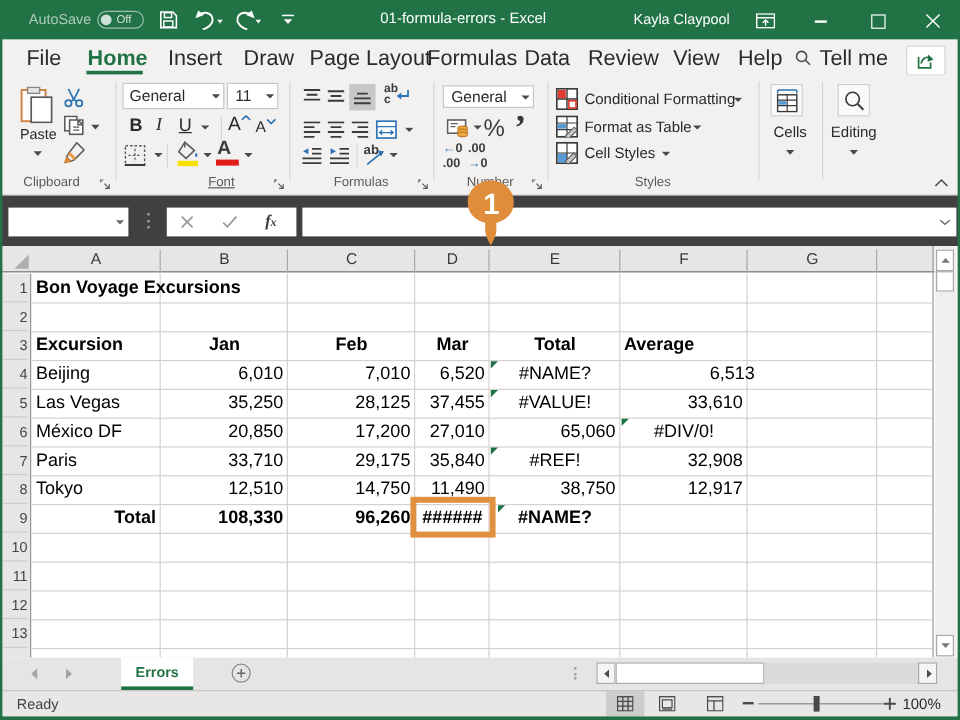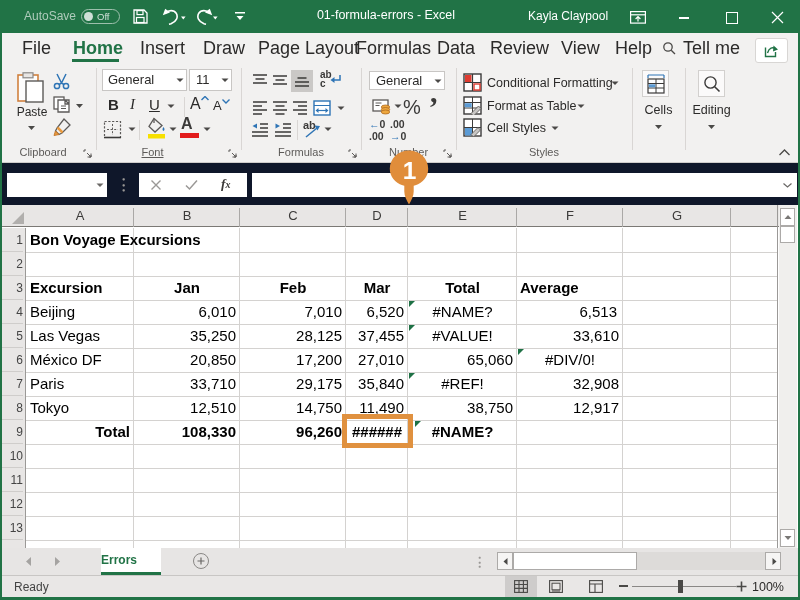--- a/index.html
+++ b/index.html
@@ -1,21 +1,21 @@
 <!DOCTYPE html>
 <html><head><meta charset="utf-8">
 <style>
 html,body{margin:0;padding:0;}
 #app{position:relative;width:800px;height:600px;overflow:hidden;background:#fff;
  font-family:"Liberation Sans",sans-serif;-webkit-font-smoothing:antialiased;}
 .abs{position:absolute;}
 #titlebar{left:0;top:0;width:800px;height:33px;background:#217346;color:#fff;}
 #tabrow{left:0;top:33px;width:800px;height:30px;background:#f2f1f0;}
 #ribbon{left:0;top:63px;width:800px;height:99px;background:#f2f1f0;border-bottom:1px solid #cfcdcb;}
-#fbar{left:0;top:163px;width:800px;height:42px;background:#0f172a;}
+#fbar{left:0;top:163px;width:800px;height:42px;background:#404040;}
 .tab{position:absolute;top:0;height:30px;display:flex;align-items:center;font-size:18px;color:#2b2a29;}
 .gsep{position:absolute;top:5px;height:82px;width:1px;background:#d9d6d4;}
 .glabel{position:absolute;top:83px;height:14px;font-size:11px;color:#5c5a58;text-align:center;}
 .vline{position:absolute;width:1px;background:#a9a7a5;}
 .hline{position:absolute;height:1px;background:#d4d2d0;}
 .cell{position:absolute;font-size:15px;color:#000;white-space:nowrap;line-height:24px;height:24px;}
 .num{text-align:right;}
 .bold{font-weight:bold;}
 .tri{position:absolute;width:0;height:0;border-style:solid;border-width:6px 6px 0 0;border-color:#1e7145 transparent transparent transparent;}
 .colhdr{position:absolute;top:0;height:22px;line-height:22px;text-align:center;font-size:13px;color:#3b3a39;}
@@ -88,21 +88,21 @@
     </div>
   </div>
   <div id="ribbon" class="abs">
     <div class="gsep" style="left:96px;"></div>
     <div class="gsep" style="left:241px;"></div>
     <div class="gsep" style="left:361px;"></div>
     <div class="gsep" style="left:456px;"></div>
     <div class="gsep" style="left:632px;"></div>
     <div class="gsep" style="left:685px;"></div>
     <div class="glabel" style="left:0px;width:86px;">Clipboard</div>
-    <div class="glabel" style="left:80px;width:145px;text-decoration:underline;">Font</div>
+    <div class="glabel" style="left:112px;width:145px;text-decoration:underline;">Font</div>
     <div class="glabel" style="left:241px;width:120px;">Formulas</div>
     <div class="glabel" style="left:361px;width:95px;">Number</div>
     <div class="glabel" style="left:456px;width:176px;">Styles</div>
 
     <svg class="abs" style="left:83px;top:86px;" width="10" height="10" viewBox="0 0 10 10">
         <path d="M1 3 L1 1 L3 1 M8 6 L8 8 L6 8 M4 4 L8 8 M8 4.5 L8 8 L4.5 8" fill="none" stroke="#5c5a58" stroke-width="1"></path>
       </svg>
     <svg class="abs" style="left:228px;top:86px;" width="10" height="10" viewBox="0 0 10 10">
         <path d="M1 3 L1 1 L3 1 M8 6 L8 8 L6 8 M4 4 L8 8 M8 4.5 L8 8 L4.5 8" fill="none" stroke="#5c5a58" stroke-width="1"></path>
       </svg>
@@ -412,21 +412,21 @@
     <div class="cell bold" style="left:134px;top:71px;width:106px;text-align:center;">Jan</div>
     <div class="cell bold" style="left:240px;top:71px;width:106px;text-align:center;">Feb</div>
     <div class="cell bold" style="left:346px;top:71px;width:62px;text-align:center;">Mar</div>
     <div class="cell bold" style="left:408px;top:71px;width:109px;text-align:center;">Total</div>
     <div class="cell bold" style="left:520px;top:71px;">Average</div>
     <div class="cell" style="left:30px;top:95px;">Beijing</div>
     <div class="cell num" style="left:134px;top:95px;width:102px;">6,010</div>
     <div class="cell num" style="left:240px;top:95px;width:102px;">7,010</div>
     <div class="cell num" style="left:346px;top:95px;width:58px;">6,520</div>
     <div class="cell" style="left:408px;top:95px;width:109px;text-align:center;">#NAME?</div>
-    <div class="cell num" style="left:515px;top:95px;width:102px;">6,513</div>
+    <div class="cell num" style="left:527px;top:95px;width:102px;">6,513</div>
     <div class="cell" style="left:30px;top:119px;">Las Vegas</div>
     <div class="cell num" style="left:134px;top:119px;width:102px;">35,250</div>
     <div class="cell num" style="left:240px;top:119px;width:102px;">28,125</div>
     <div class="cell num" style="left:346px;top:119px;width:58px;">37,455</div>
     <div class="cell" style="left:408px;top:119px;width:109px;text-align:center;">#VALUE!</div>
     <div class="cell num" style="left:517px;top:119px;width:102px;">33,610</div>
     <div class="cell" style="left:30px;top:143px;">México DF</div>
     <div class="cell num" style="left:134px;top:143px;width:102px;">20,850</div>
     <div class="cell num" style="left:240px;top:143px;width:102px;">17,200</div>
     <div class="cell num" style="left:346px;top:143px;width:58px;">27,010</div>
@@ -472,21 +472,21 @@
       </div>
     </div>
   </div>
   <div id="tabbar" class="abs" style="left:0;top:548px;width:800px;height:27px;background:#e7e5e4;">
     <svg class="abs" style="left:24px;top:8px;" width="9" height="11" viewBox="0 0 9 11">
         <path d="M7 1 L2 5.5 L7 10 z" fill="#a5a3a1"></path>
       </svg>
     <svg class="abs" style="left:53px;top:8px;" width="9" height="11" viewBox="0 0 9 11">
         <path d="M2 1 L7 5.5 L2 10 z" fill="#a5a3a1"></path>
       </svg>
-    <div class="abs" style="left:101px;top:0;width:60px;height:24px;background:#fff;border-bottom:3px solid #217346;box-sizing:content-box;font-size:12px;font-weight:bold;color:#217346;line-height:24px;">Errors</div>
+    <div class="abs" style="left:101px;top:0;width:60px;height:24px;background:#fff;border-bottom:3px solid #217346;box-sizing:content-box;text-align:center;font-size:12px;font-weight:bold;color:#217346;line-height:24px;">Errors</div>
     <div class="abs" style="left:193px;top:5px;width:16px;height:16px;border:1px solid #8a8886;border-radius:50%;box-sizing:border-box;">
       <svg class="abs" style="left:3px;top:3px;" width="8" height="8" viewBox="0 0 8 8">
           <path d="M4 0.5 V7.5 M0.5 4 H7.5" stroke="#6a6866" stroke-width="1.2"></path>
         </svg>
     </div>
     <div class="abs" style="left:478px;top:7px;width:3px;height:12px;color:#9a9896;font-size:5px;line-height:4.5px;">●<br>●<br>●</div>
     <div class="abs" style="left:497px;top:4px;width:16px;height:18px;background:#f6f5f4;border:1px solid #acaaa8;box-sizing:border-box;">
       <svg class="abs" style="left:4px;top:4px;" width="7" height="9" viewBox="0 0 7 9">
           <path d="M5.5 1 L1.5 4.5 L5.5 8 z" fill="#4a4947"></path>
         </svg>

